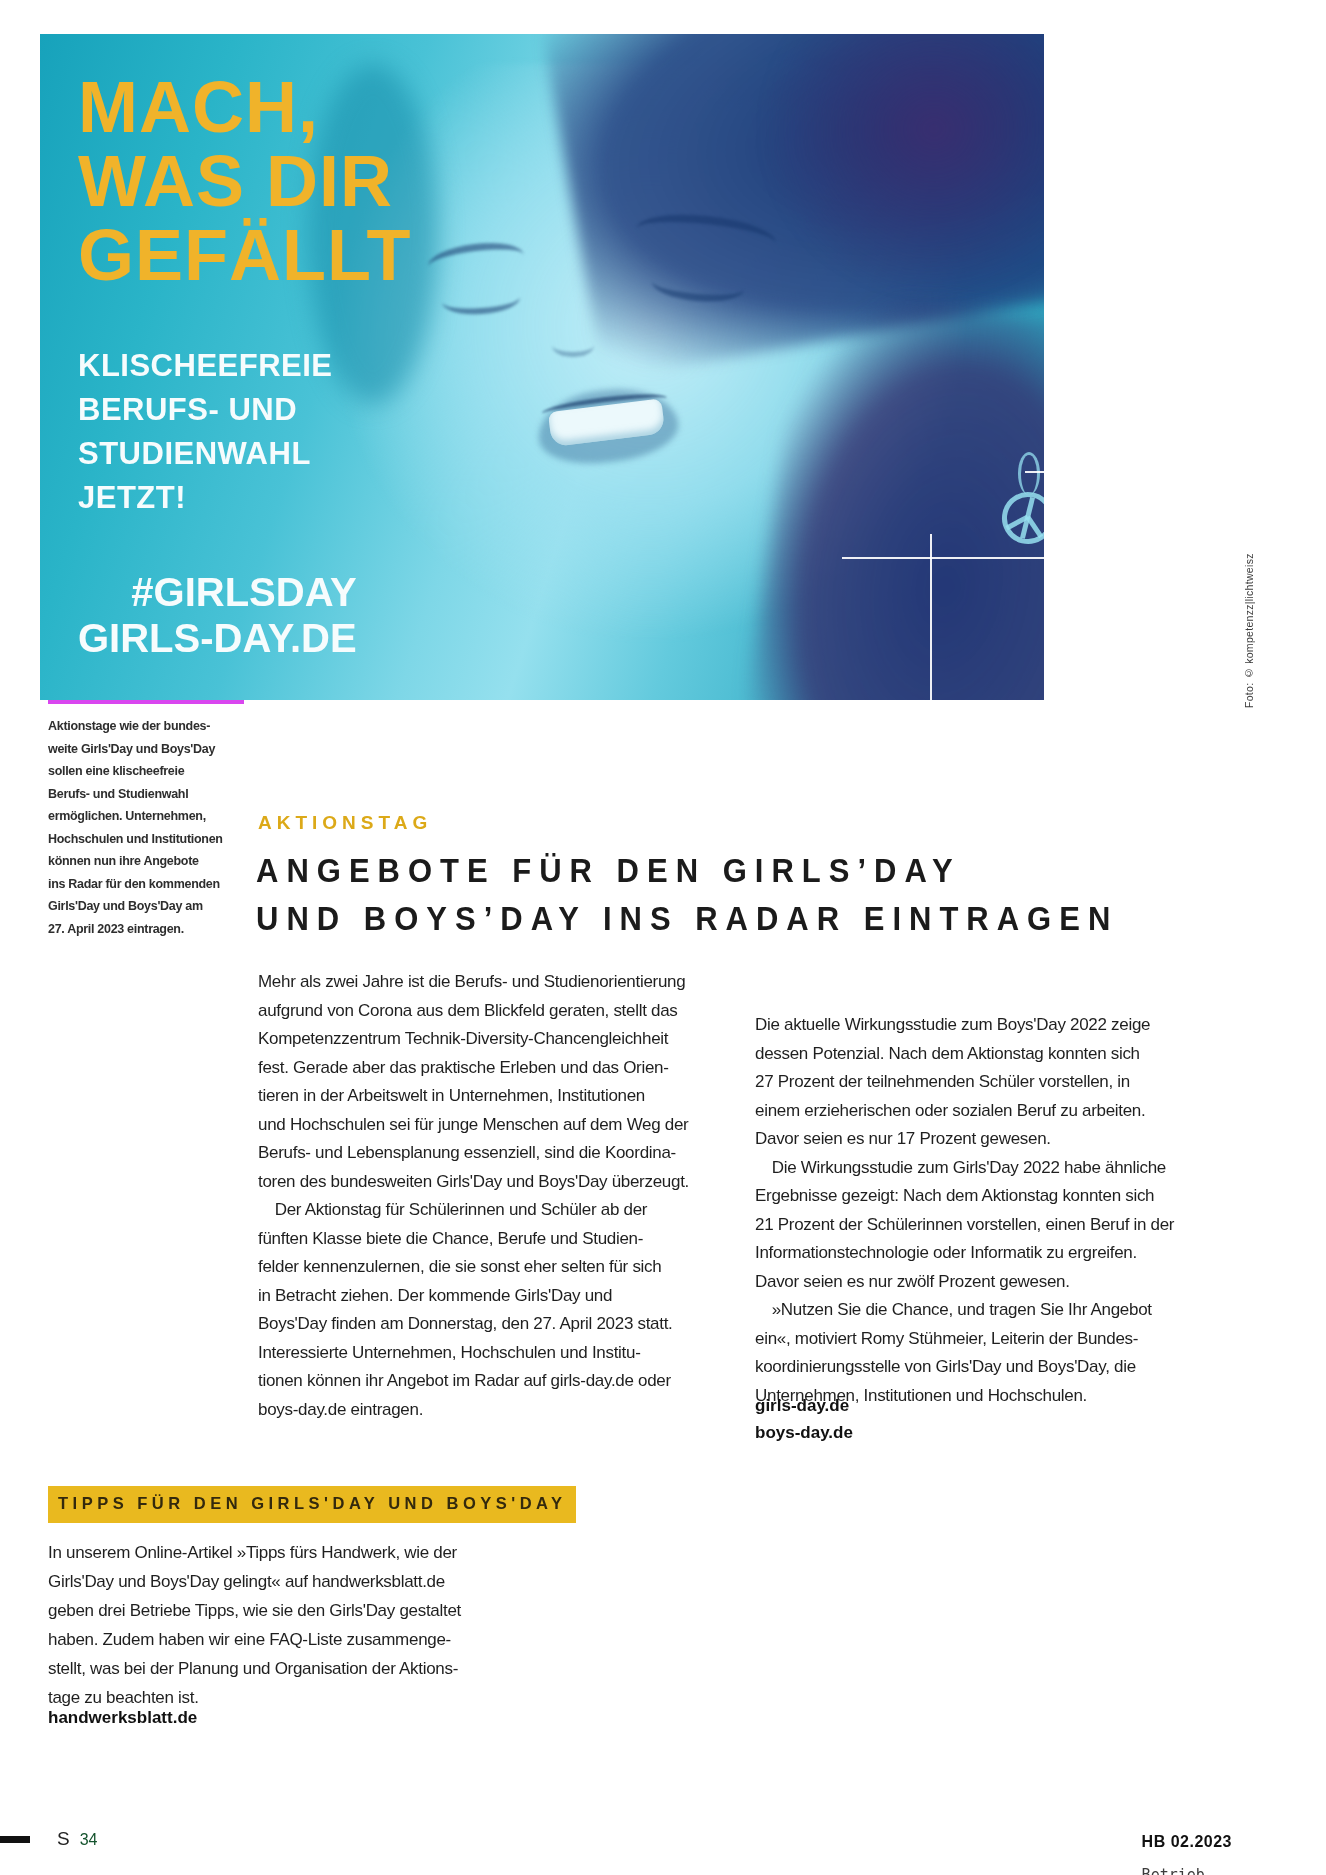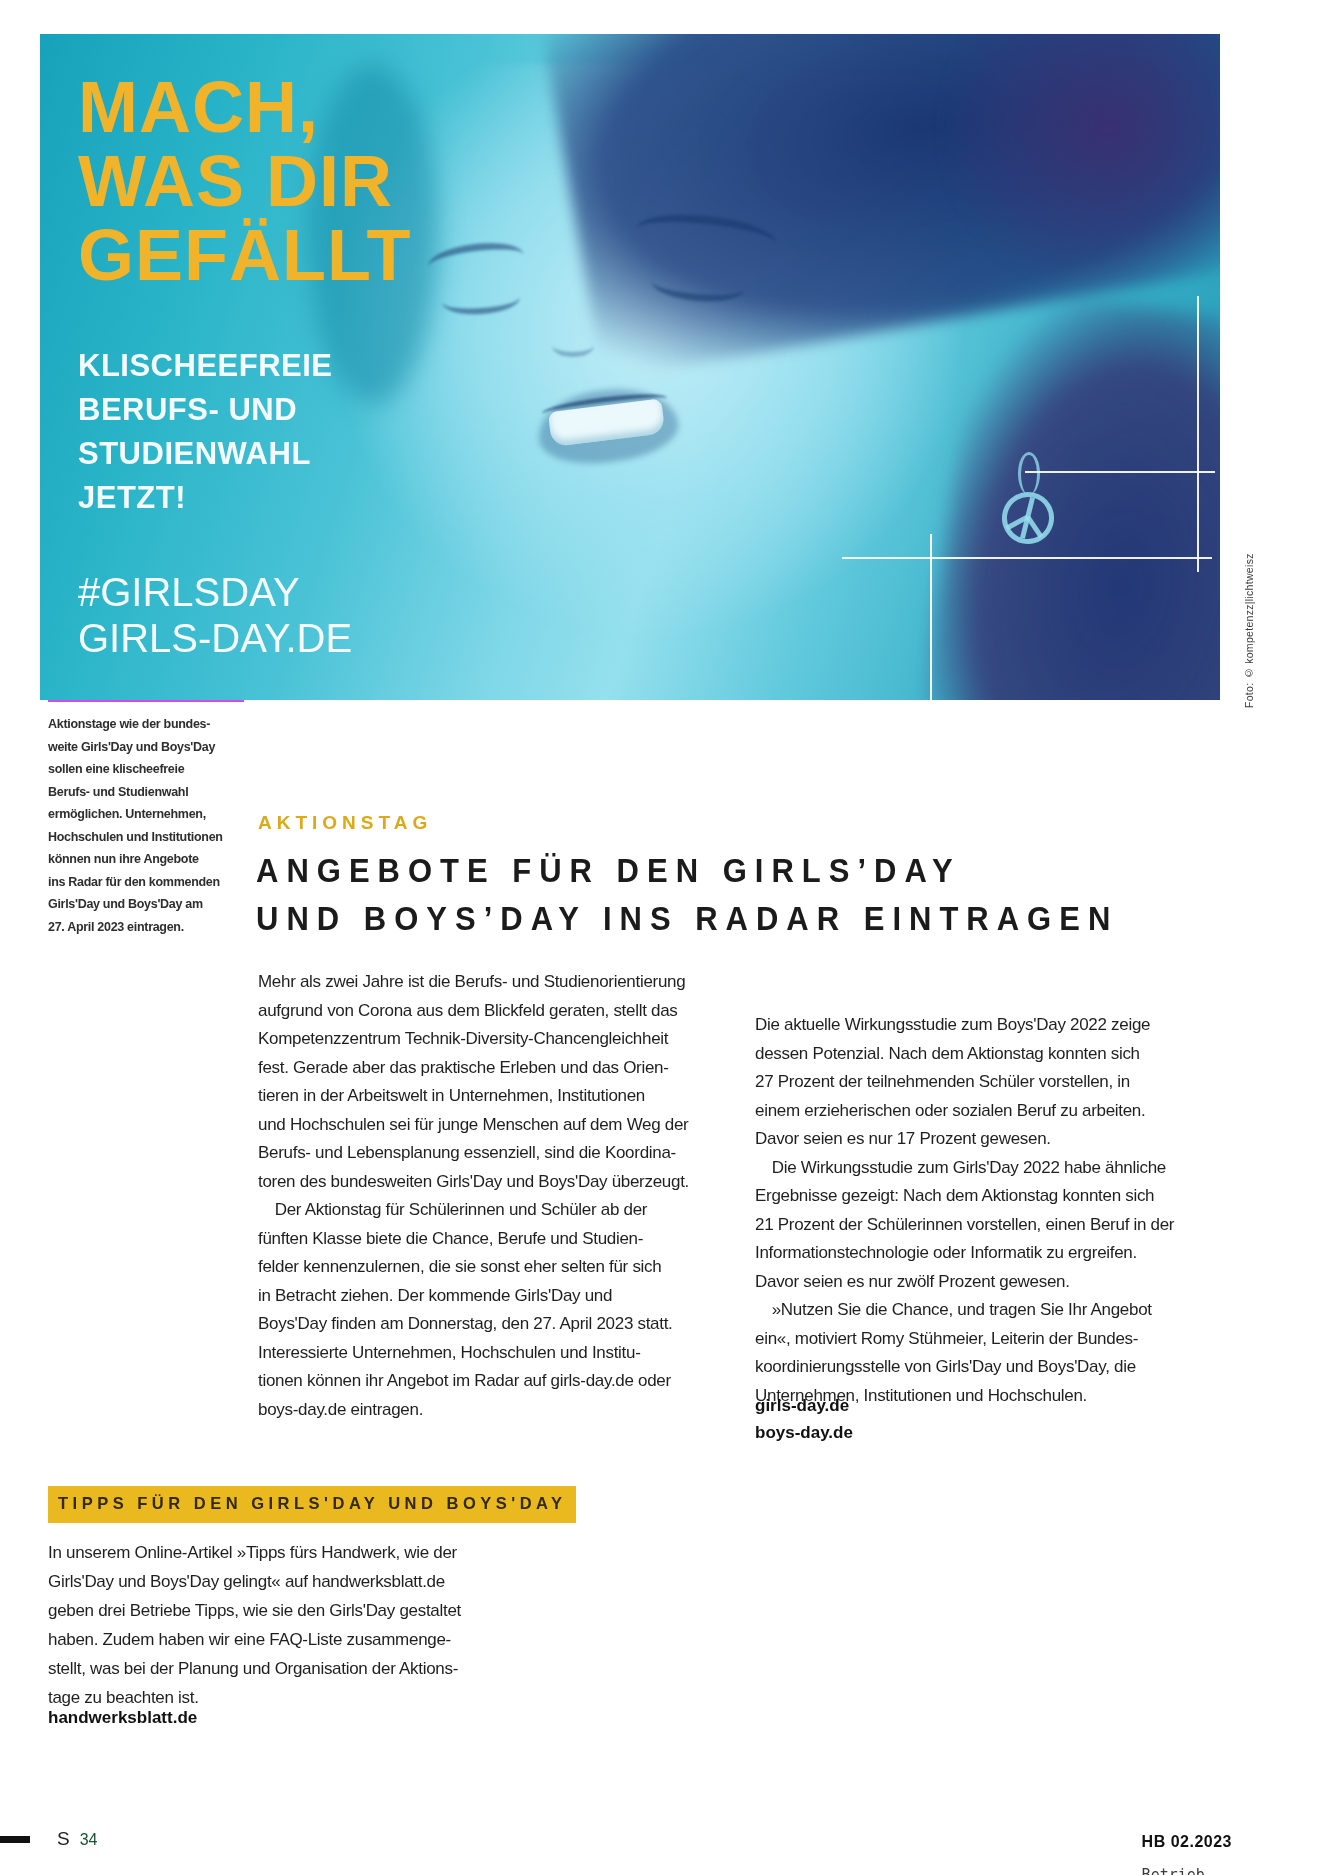--- a/index.html
+++ b/index.html
@@ -1,19 +1,19 @@
 <!DOCTYPE html>
 <html><head>
 <meta charset="utf-8">
 <style>
   html,body{margin:0;padding:0;background:#ffffff;}
   body{width:1326px;height:1875px;position:relative;font-family:"Liberation Sans",sans-serif;overflow:hidden;}
 
   
-  .hero{position:absolute;left:40px;top:34px;width:1180px;height:666px;overflow:hidden;
+  .hero{position:absolute;left:40px;top:34px;width:1004px;height:666px;overflow:hidden;
     background:linear-gradient(108deg,#17a2bb 0%,#2ab4c8 16%,#49c2d6 32%,#7ed7e7 47%,#95e0ee 56%,#63cadd 68%,#35aec7 84%,#2496b2 100%);}
   .h-face{position:absolute;left:290px;top:30px;width:640px;height:580px;
     background:radial-gradient(ellipse at 50% 45%,rgba(196,238,248,.95) 0%,rgba(160,226,241,.78) 40%,rgba(140,215,235,0) 70%);filter:blur(3px);}
   .h-hair-top{position:absolute;left:520px;top:-150px;width:800px;height:430px;
     background:radial-gradient(ellipse at 45% 55%,rgba(22,47,110,.95) 0%,rgba(28,56,122,.82) 52%,rgba(28,56,122,0) 76%);
     transform:rotate(-10deg);filter:blur(7px);}
   .h-corner{position:absolute;right:-60px;top:-70px;width:340px;height:330px;
     background:radial-gradient(ellipse,rgba(60,46,112,.9) 0%,rgba(60,46,112,0) 72%);filter:blur(6px);}
   .h-hair-right{position:absolute;right:-50px;top:270px;width:330px;height:560px;
     background:radial-gradient(ellipse at 55% 50%,rgba(34,46,112,.92) 0%,rgba(52,46,110,.8) 55%,rgba(52,46,110,0) 80%);
@@ -38,29 +38,29 @@
   .e-hook{position:absolute;left:978px;top:418px;width:16px;height:40px;border:3px solid rgba(150,225,240,.75);border-radius:50%;border-bottom:none;}
   .xline{position:absolute;background:rgba(255,255,255,.92);}
   .xv1{left:1157px;top:262px;width:2px;height:276px;}
   .xh1{left:985px;top:437px;width:190px;height:2px;}
   .xh2{left:802px;top:523px;width:370px;height:2px;}
   .xv2{left:890px;top:500px;width:2px;height:166px;}
   .hero-headline{position:absolute;left:38px;top:36px;font-size:72px;line-height:74px;font-weight:800;letter-spacing:1px;
     color:#f0b32a;white-space:pre-line;}
   .hero-subhead{position:absolute;left:38px;top:310px;font-size:31px;line-height:44px;font-weight:700;letter-spacing:.5px;
     color:#f6fcfd;white-space:pre-line;}
-  .hero-tag{position:absolute;left:38px;top:535px;font-size:40px;line-height:46px;font-weight:400;letter-spacing:0;
-    color:#f6fcfd;white-space:pre-line;}
+  .hero-tag{position:absolute;left:38px;top:535px;font-size:40px;line-height:46px;font-weight:700;letter-spacing:0;
+    color:#f6fcfd;white-space:pre-line;text-align:right;}
   .hero-date{position:absolute;right:64px;top:346px;font-size:92px;line-height:90px;font-weight:700;letter-spacing:1px;
     color:#f0a41e;text-align:right;white-space:pre-line;}
   .credit{position:absolute;left:1243px;top:540px;height:168px;font-size:10.5px;color:#3a3a3a;letter-spacing:.3px;
     writing-mode:vertical-rl;transform:rotate(180deg);white-space:nowrap;}
 
   
-  .caption{position:absolute;left:48px;top:700px;width:196px;border-top:2px solid #d946ef;padding-top:11px;
+  .caption{position:absolute;left:48px;top:700px;width:196px;border-top:4px solid #d946ef;padding-top:11px;
     font-size:12.5px;line-height:22.5px;font-weight:700;color:#2e2e2e;letter-spacing:-.3px;white-space:pre-line;}
 
   
   .kicker{position:absolute;left:258px;top:812px;font-size:19px;letter-spacing:5px;color:#dca918;font-weight:700;text-align:center;}
   .title{position:absolute;left:256px;top:846px;font-size:31px;line-height:45px;letter-spacing:8px;color:#1b1b1b;
     font-weight:700;white-space:pre-line;transform:scaleY(1.08);transform-origin:left top;}
   .body-text{font-size:17px;line-height:28.5px;color:#1f1f1f;letter-spacing:-.3px;white-space:pre-line;}
   .col-left{position:absolute;left:258px;top:968px;width:494px;}
   .col-right{position:absolute;left:755px;top:1011px;width:485px;}
   .col-links{position:absolute;left:755px;top:1392px;font-size:17px;line-height:27px;font-weight:700;color:#111;white-space:pre-line;}

